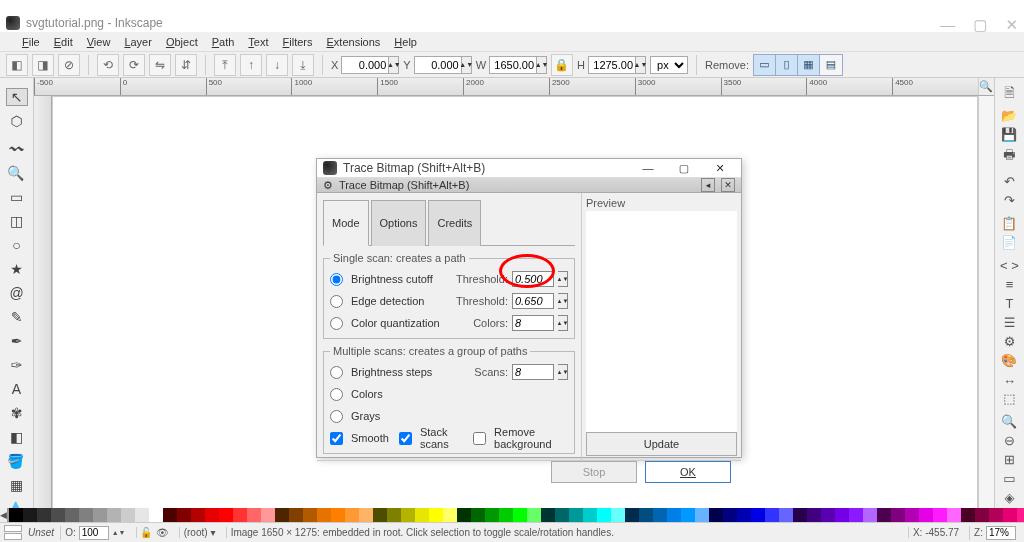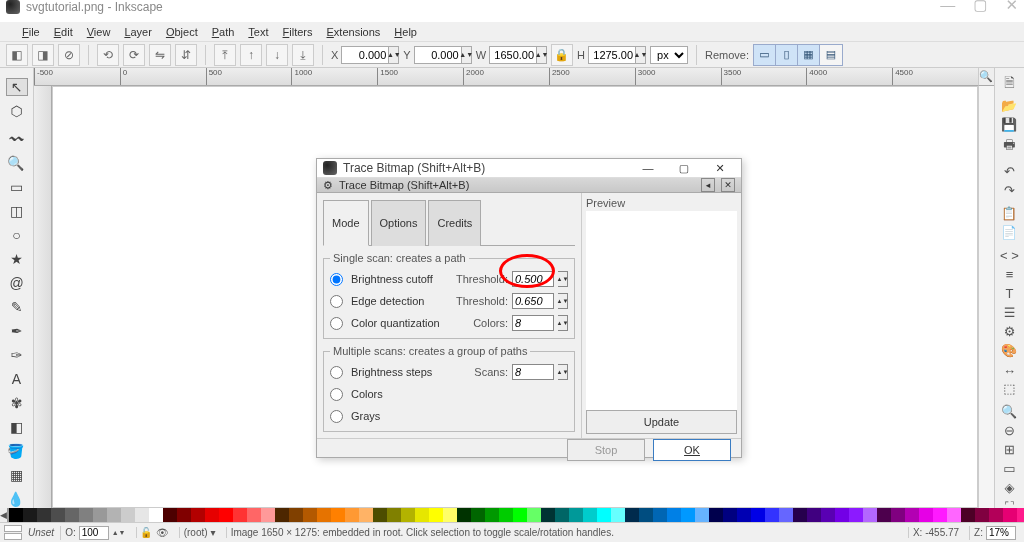--- a/index.html
+++ b/index.html
@@ -12,22 +12,22 @@
     overflow: hidden;
     position: relative;
     color: #333;
   }
 
   
   .titlebar {
     height: 22px;
     background: #fff;
     display: flex;
-    align-items: flex-end;
-    padding: 8px 6px;
+    align-items: flex-start;
+    padding: 16px 6px;
     color: #888;
     font-size: 12px;
   }
   .titlebar .logo { width: 14px; height: 14px; background: radial-gradient(circle at 30% 30%, #222, #666); border-radius: 3px; margin-right: 6px; }
   .titlebar .winbtns { margin-left: auto; display: flex; gap: 18px; color: #bbb; font-size: 15px; }
   .titlebar .winbtns span { cursor: pointer; }
 
   
   .menubar {
     height: 20px;
@@ -149,21 +149,21 @@
   .row label { cursor:pointer;}
   .row .spacer { flex:1; }
   .row .field-label { color:#555; }
   .small-input { width:42px; height:16px; border:1px solid #888; font-size:11px; padding:0 2px;font-style:italic;}
   .small-spin { width:10px; height:16px; border:1px solid #888; border-left:none; background:#eee; font-size:6px; display:flex;flex-direction:column;align-items:center;justify-content:space-around;}
   .siox-row { display:flex; align-items:center; gap:4px; padding:4px 0 0 0; }
   .preview-label { color:#555; font-size:11px;}
   .preview-box { flex:1; background:#fff; margin-top:2px; border:1px solid transparent;}
   .update-btn { height:24px; border:1px solid #aaa; background:#eee; display:flex;align-items:center;justify-content:center; cursor:pointer;}
   .dlg-footer { height:36px; display:flex; align-items:center; justify-content:flex-end; gap:8px; padding:0 10px; border-top:1px solid #ccc;}
-  .btn-std { width:78px; height:22px; border:1px solid #aaa; background:#eee; display:flex;align-items:center;justify-content:center; cursor:pointer;}
+  .btn-std { width:86px; height:22px; border:1px solid #aaa; background:#eee; display:flex;align-items:center;justify-content:center; cursor:pointer;}
   .btn-std.disabled { color:#999; }
   .btn-primary { border:1px solid #3a7cc2; background:#fff; color:#333;}
 
   
   .red-circle {
     position:absolute;
     border:3px solid red;
     border-radius:50%;
     width:56px; height:34px;
     pointer-events:none;
@@ -416,20 +416,28 @@
           <input class="small-input" value="8" style="">
           <div class="small-spin">▲▼</div>
         </div>
         <div class="row">
           <input type="radio" style="">
           <label>Colors</label>
         </div>
         <div class="row">
           <input type="radio" style="">
           <label>Grays</label>
+        </div>
+        <div class="row">
+          <input type="checkbox" checked="" style="">
+          <label>Smooth</label>
+          <input type="checkbox" checked="" style="margin-left: 6px;">
+          <label>Stack scans</label>
+          <input type="checkbox" style="margin-left: 6px;">
+          <label>Remove background</label>
         </div>
       </fieldset>
     </div>
     <div class="dlg-right">
       <div class="preview-label">Preview</div>
       <div class="preview-box"></div>
       <div class="update-btn">Update</div>
     </div>
   </div>
   <div class="dlg-footer">

